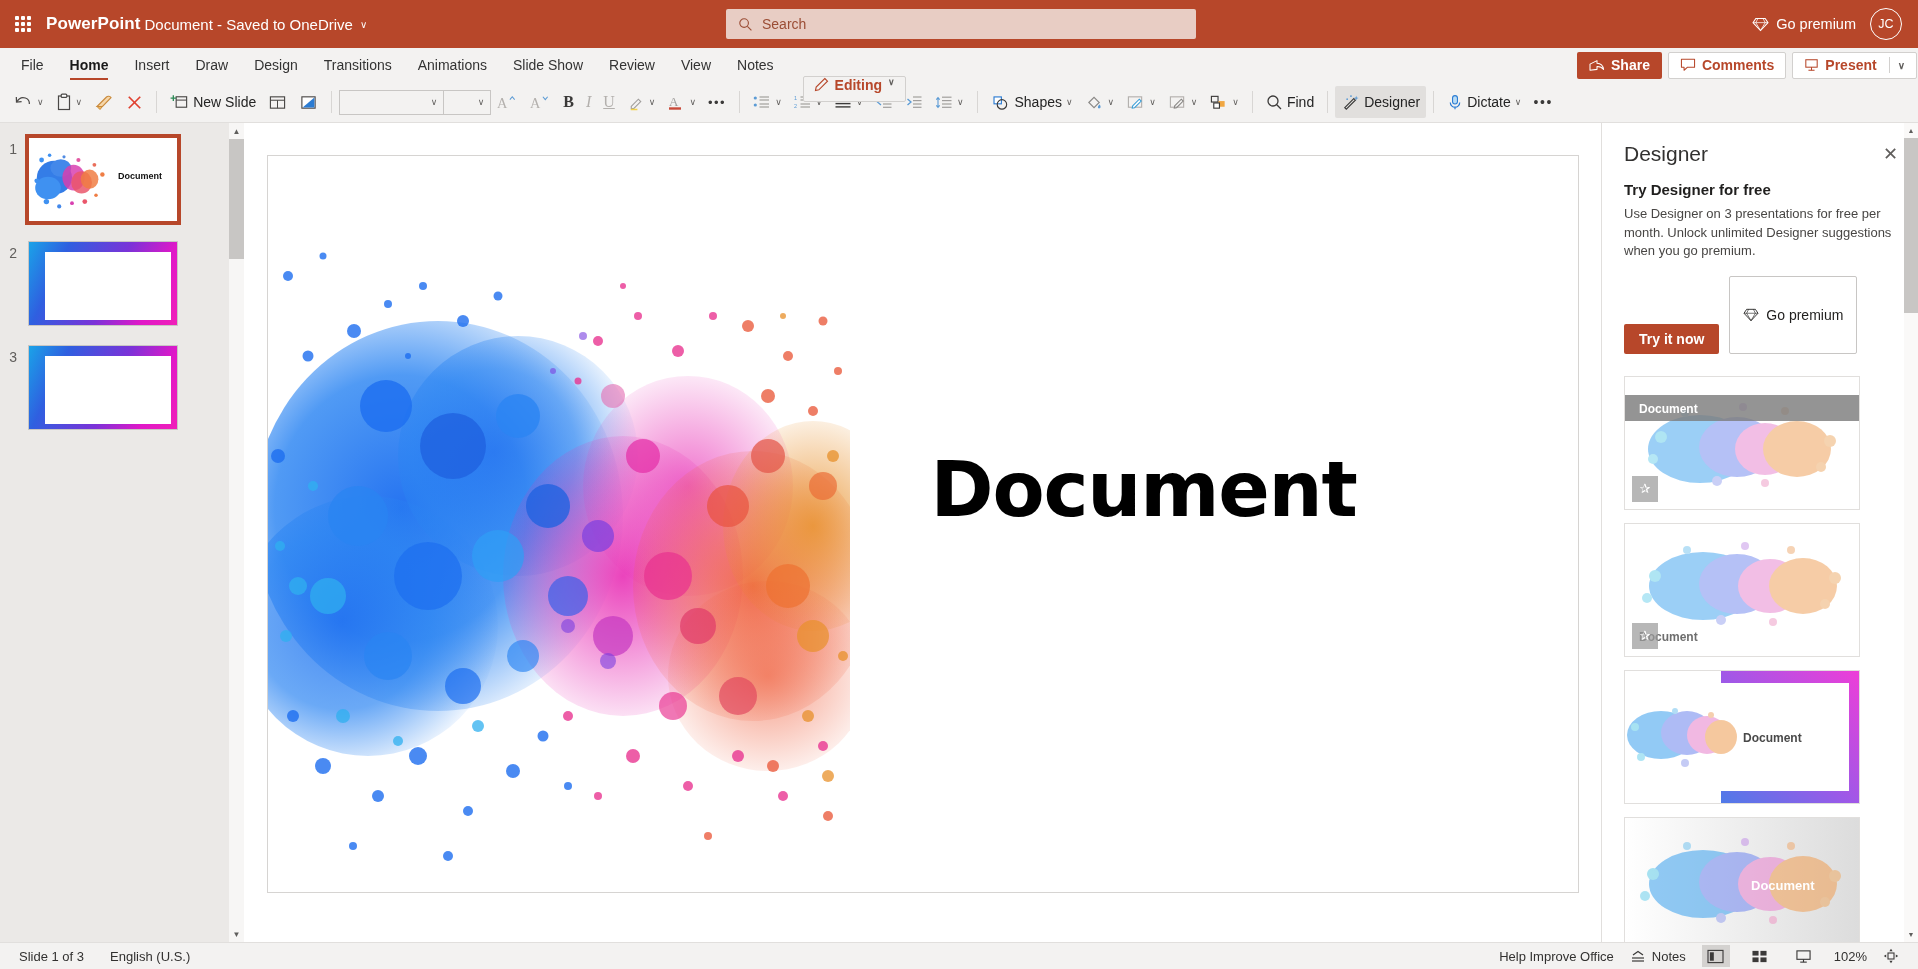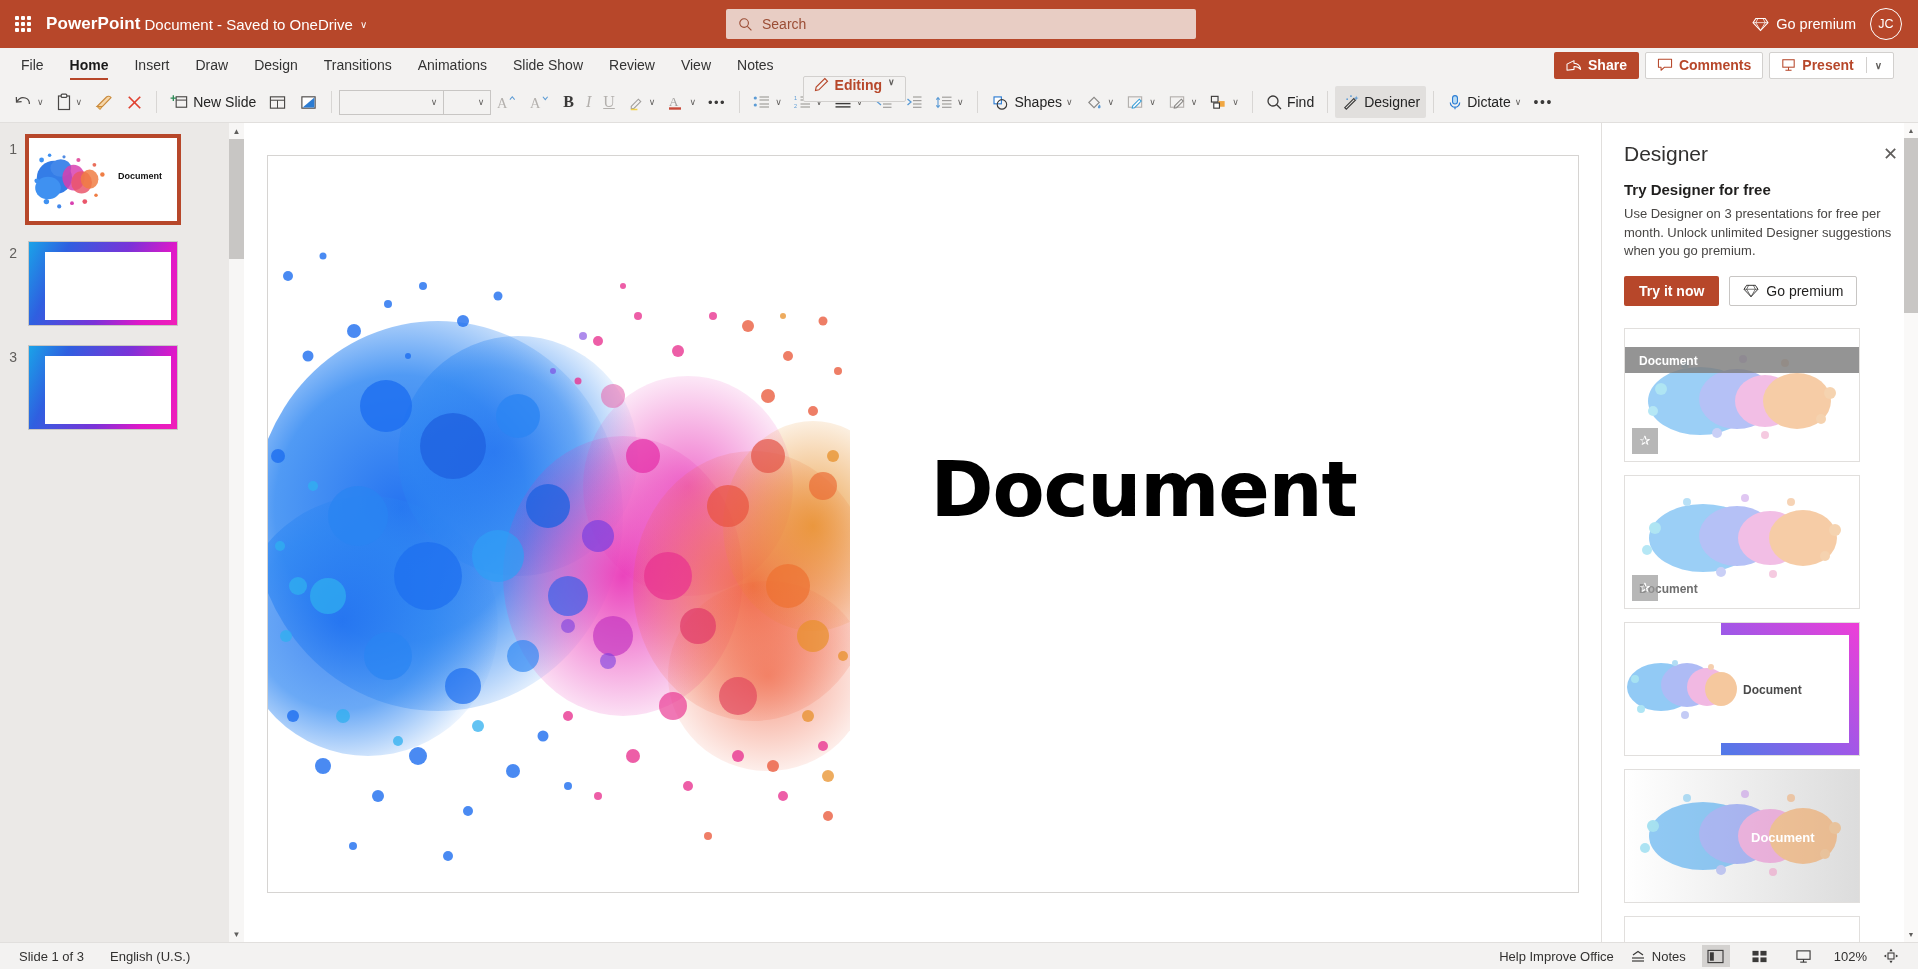--- a/index.html
+++ b/index.html
@@ -48,21 +48,21 @@
   }
   .rtab.active { font-weight: bold; color: #1a1a1a; }
   .rtab.active::after {
     content: ""; position: absolute; left: 13px; right: 13px; bottom: 2px; height: 2.5px; background: #b7472a;
   }
   .editing-btn {
     margin-left: 16px; align-self: center; height: 26px; border: 1px solid #d2d0ce; background: #f3f2f1;
     display: flex; align-items: flex-start; gap: 6px; padding: 0 10px; color: #b7472a; font-size: 14px;
     font-weight: bold; cursor: pointer; border-radius: 2px; margin-top: 48px;
   }
-  .ribbon-right { margin-left: auto; display: flex; align-items: center; gap: 6px; padding-right: 24px; }
+  .ribbon-right { margin-left: auto; display: flex; align-items: center; gap: 6px; padding-right: 1px; }
   .share-btn {
     background: #b7472a; color: #fff; height: 27px; display: flex; align-items: center; gap: 6px;
     padding: 0 12px; font-size: 14px; font-weight: bold; cursor: pointer; border-radius: 2px;
   }
   .out-btn {
     background: #fff; border: 1px solid #d2d0ce; color: #b7472a; height: 27px; display: flex; align-items: center;
     gap: 6px; padding: 0 11px; font-size: 14px; font-weight: bold; cursor: pointer; border-radius: 2px;
   }
   .out-btn .sep { width: 1px; height: 16px; background: #d2d0ce; margin: 0 2px 0 6px; }
   .out-btn .cv { font-size: 10px; }
@@ -135,20 +135,21 @@
   .dg-head { display: flex; align-items: center; padding: 18px 14px 10px 22px; }
   .dg-title { font-size: 21px; color: #323130; font-weight: normal; }
   .dg-close { margin-left: auto; font-size: 18px; color: #605e5c; cursor: pointer; line-height: 1; padding: 4px 6px; }
   .dg-card { margin: 4px 18px 0 22px; background: #fff; }
   .dg-card-t { font-size: 15px; font-weight: bold; color: #201f1e; margin-bottom: 7px; }
   .dg-card-b { font-size: 13px; color: #484644; line-height: 1.43; }
   .dg-btns { display: flex; gap: 10px; margin-top: 15px; }
   .dg-primary {
     background: #b7472a; color: #fff; font-size: 14px; font-weight: bold; padding: 7px 15px; cursor: pointer;
     border-radius: 2px;
+    margin-top: 48px;
   }
   .dg-secondary {
     background: #fff; border: 1px solid #c8c6c4; color: #201f1e; font-size: 14px; padding: 6px 13px;
     display: flex; align-items: center; gap: 7px; cursor: pointer; border-radius: 2px;
   }
   .dg-list { margin-top: 22px; padding: 0 18px 0 22px; position: relative; flex: 1; overflow: hidden; }
   .dg-item {
     width: 236px; height: 134px; border: 1px solid #e1dfdd; margin-bottom: 13px; position: relative;
     cursor: pointer; background: #fff; overflow: hidden;
   }

